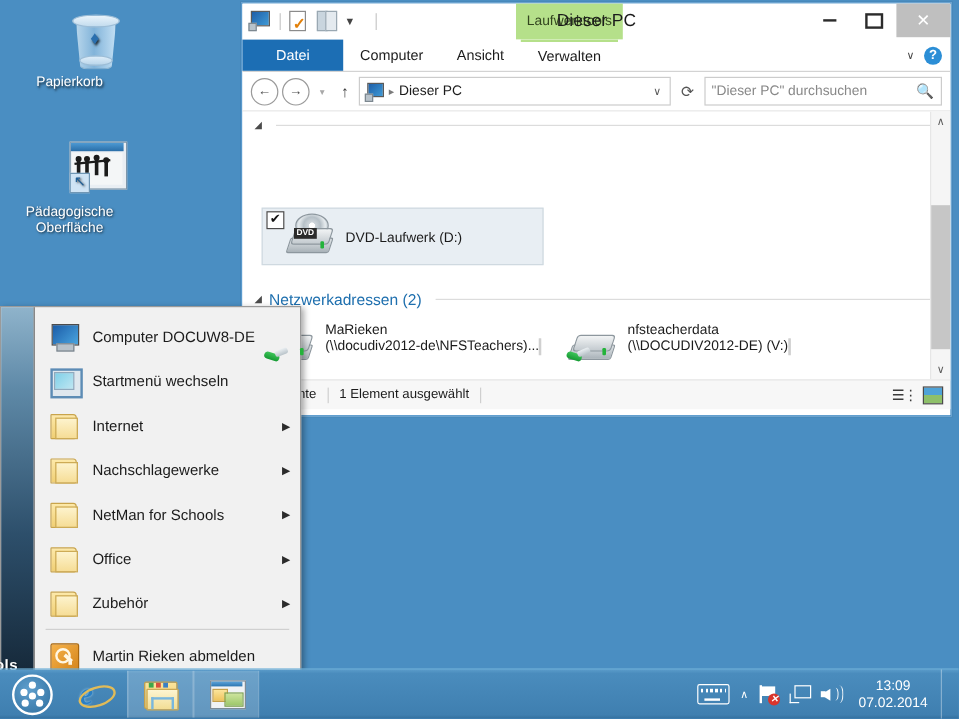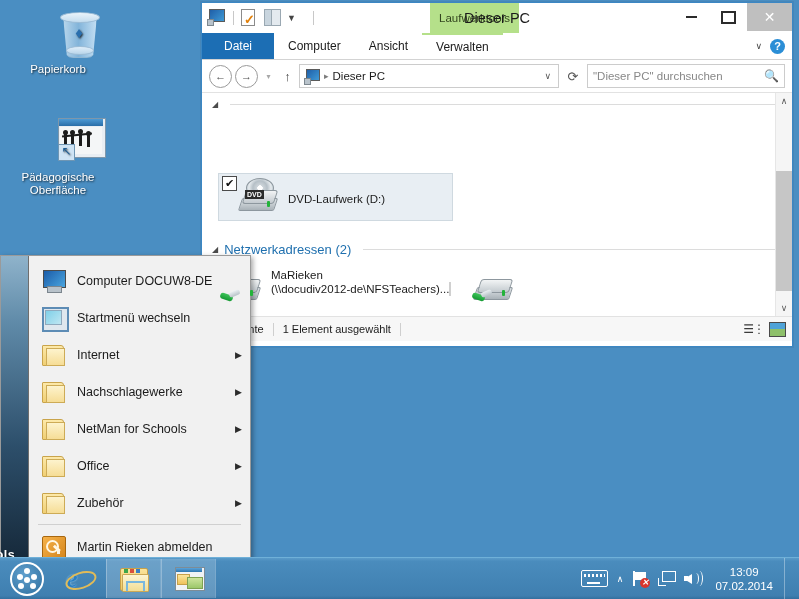--- a/index.html
+++ b/index.html
@@ -124,21 +124,21 @@
 
   
   .ribbon {
     height: 26px; background: #ffffff; border-bottom: 1px solid #d3d3d3;
     display: flex; align-items: stretch; position: relative;
   }
   .rtab {
     display: flex; align-items: center; padding: 0 14px;
     font-size: 12px; color: #1b1b1b;
   }
-  .rtab.file { background: #1c6eb4; color: #ffffff; padding: 0 22px; }
+  .rtab.file { background: #1c6eb4; color: #ffffff; padding: 0 28px; }
   .rtab.ctxd { border-top: 2px solid #b5e08a; }
   .ribbon-right { margin-left: auto; display: flex; align-items: center; gap: 8px; padding-right: 7px; }
   .help-ico {
     width: 15px; height: 15px; border-radius: 50%; background: #2b8ed6;
     color: #fff; font-size: 11px; font-weight: bold; display: flex;
     align-items: center; justify-content: center;
   }
 
   
   .addrbar {
@@ -595,20 +595,25 @@
             <span class="hdd">
                 <span class="bot"></span>
                 <span class="top"></span>
                 <span class="led"></span>
               </span>
             <span class="netplug">
                 <i class="c1"></i>
                 <i class="c2"></i>
               </span>
           </span>
+          <span class="drive-txt">
+            <span class="drive-name1">nfsteacherdata</span><br>
+            <span class="drive-name2">(\\DOCUDIV2012-DE) (V:)</span>
+            <span class="bar"><span class="fill" style="width:44%;"></span></span>
+          </span>
         </div>
       </div>
 
       <div class="vscroll">
         <div class="arr">∧</div>
         <div class="thumb"></div>
         <div class="arr dn">∨</div>
       </div>
     </div>
 

